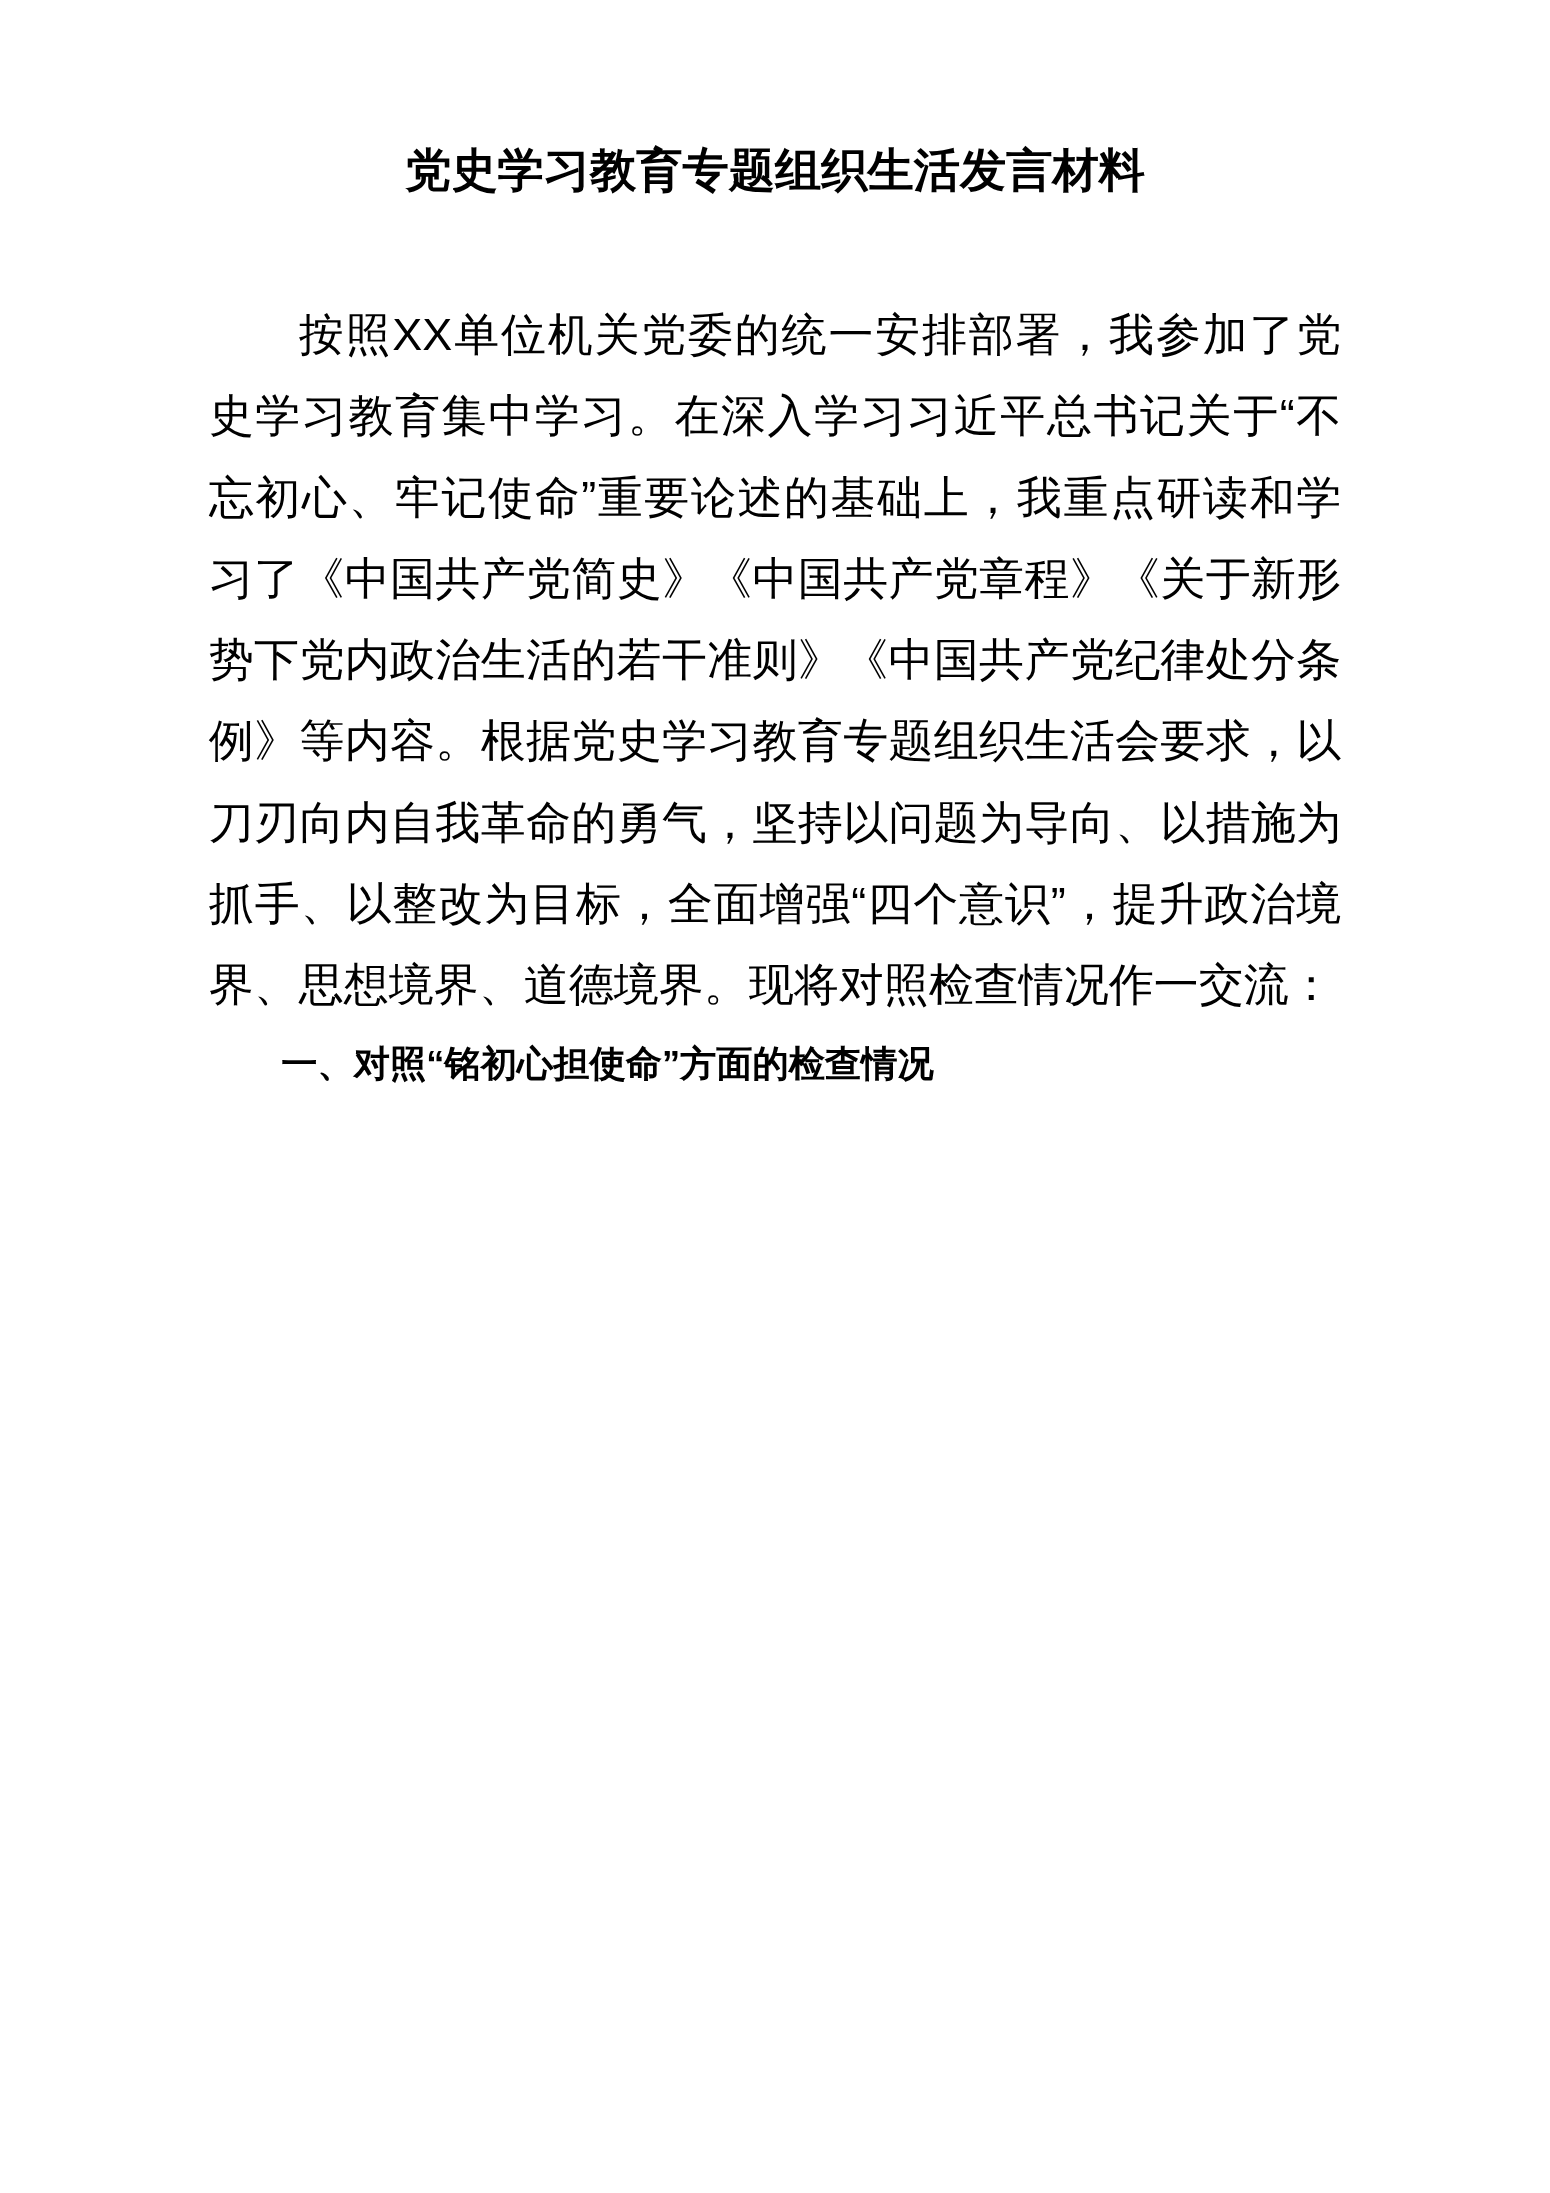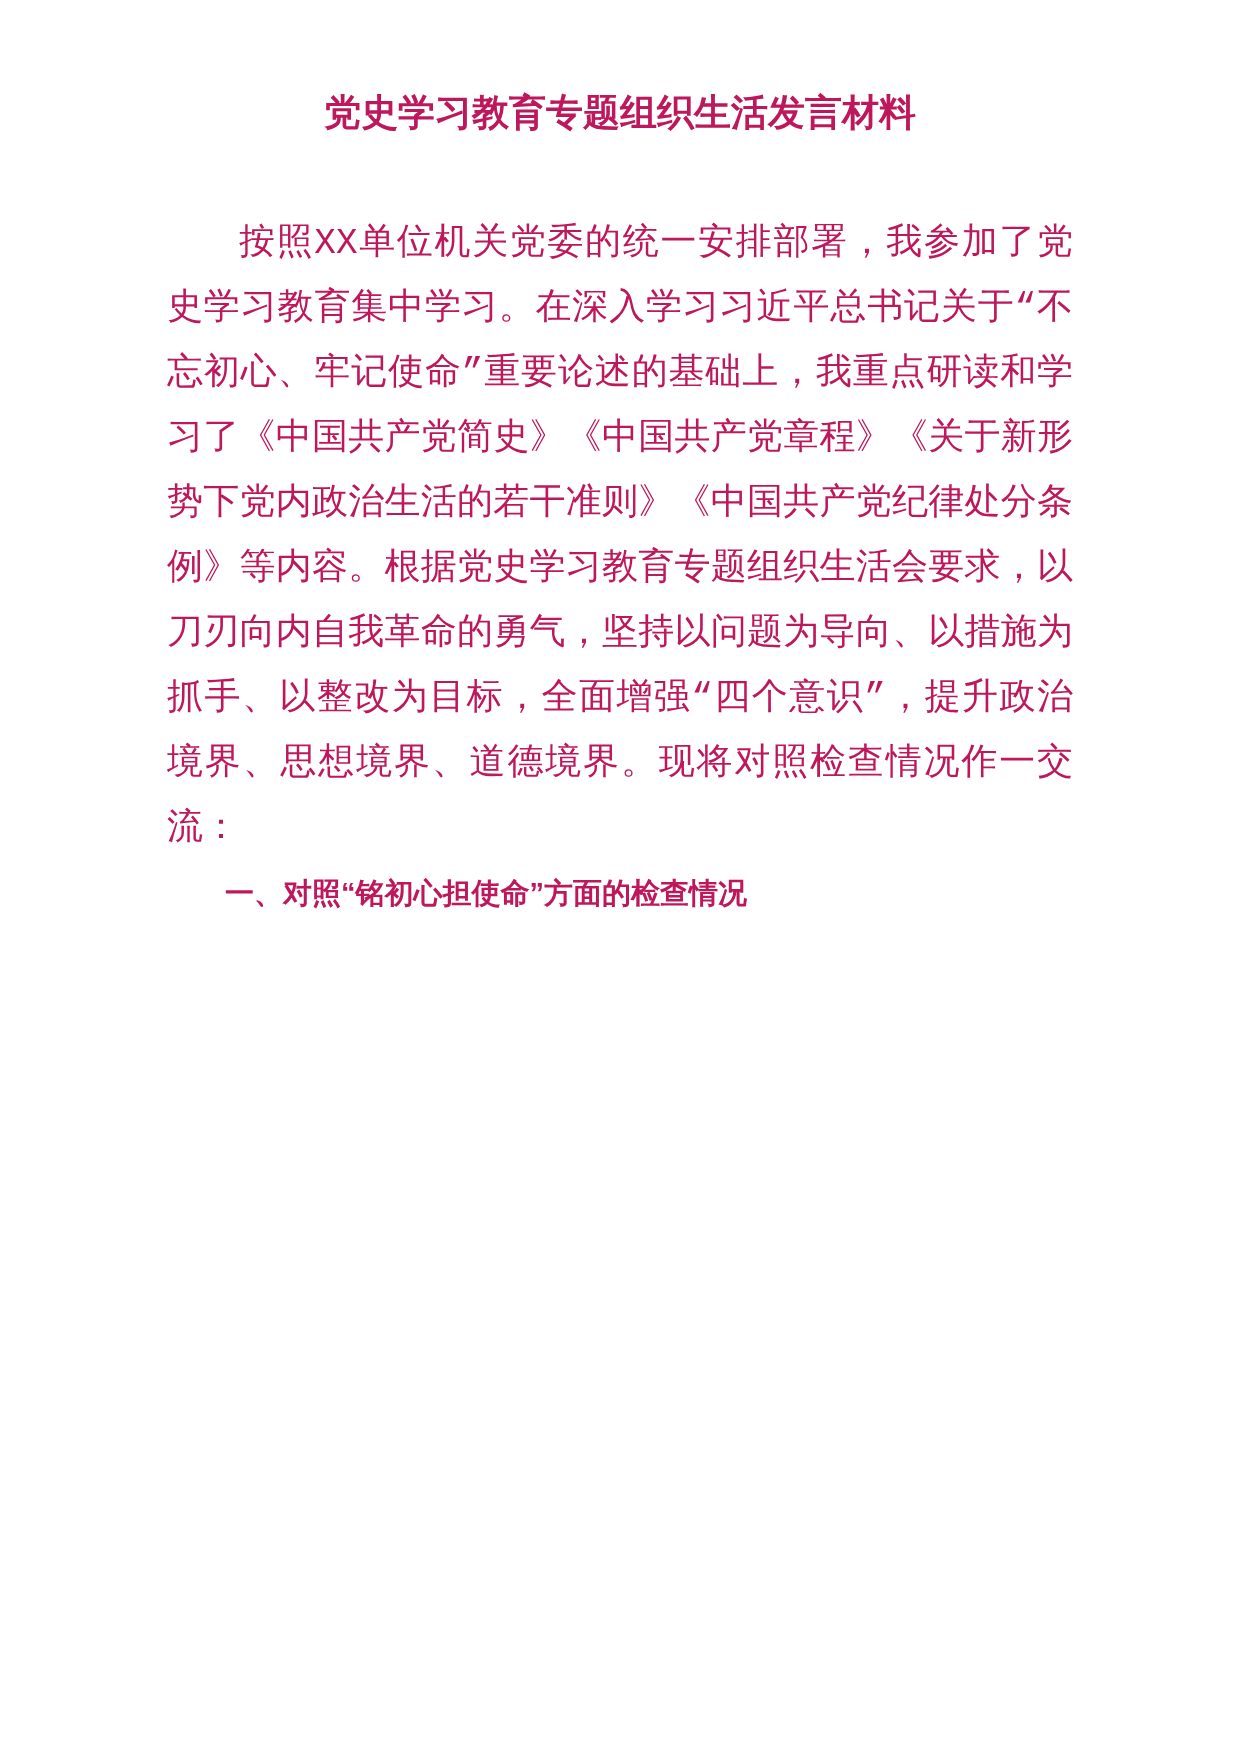--- a/index.html
+++ b/index.html
@@ -5,36 +5,36 @@
   html, body {
     margin: 0;
     padding: 0;
     background: #ffffff;
   }
   .page {
     position: relative;
     width: 1240px;
     height: 1272px;
     background: #ffffff;
-    color: #be185d;
+    color: #000000;
     box-sizing: border-box;
-    padding: 80px 167px 0 167px;
+    padding: 104px 167px 0 167px;
     overflow: hidden;
   }
   .doc-title {
     font-family: "Liberation Sans", sans-serif;
     font-weight: bold;
     font-size: 37px;
     line-height: 65px;
     text-align: center;
     letter-spacing: 0px;
     margin: 0 0 66px 0;
   }
   .para {
-    font-family: Liberation Mono, monospace;
+    font-family: Liberation Sans, sans-serif;
     font-weight: normal;
     font-size: 36px;
     line-height: 65px;
     text-align: justify;
     text-indent: 2em;
     margin: 0;
   }
   .section-heading {
     font-family: "Liberation Sans", sans-serif;
     font-weight: bold;

